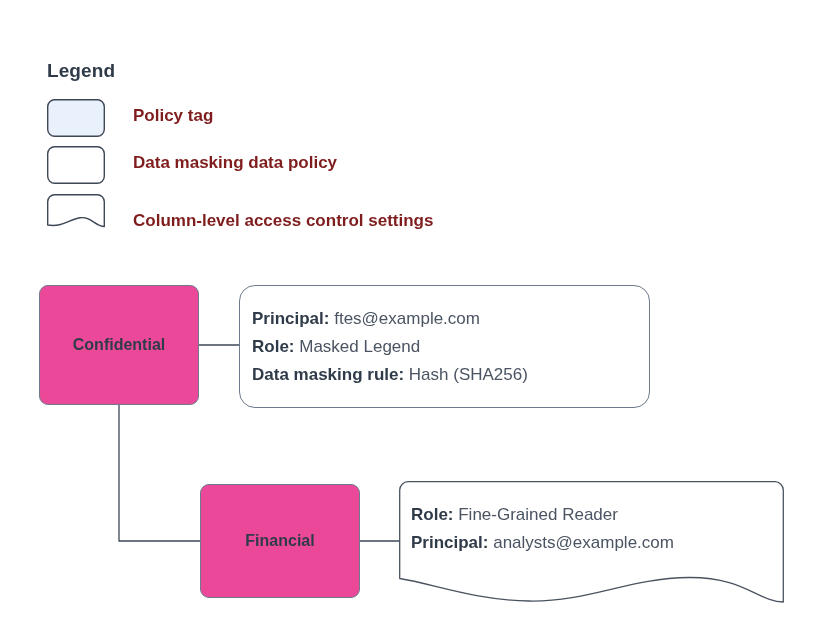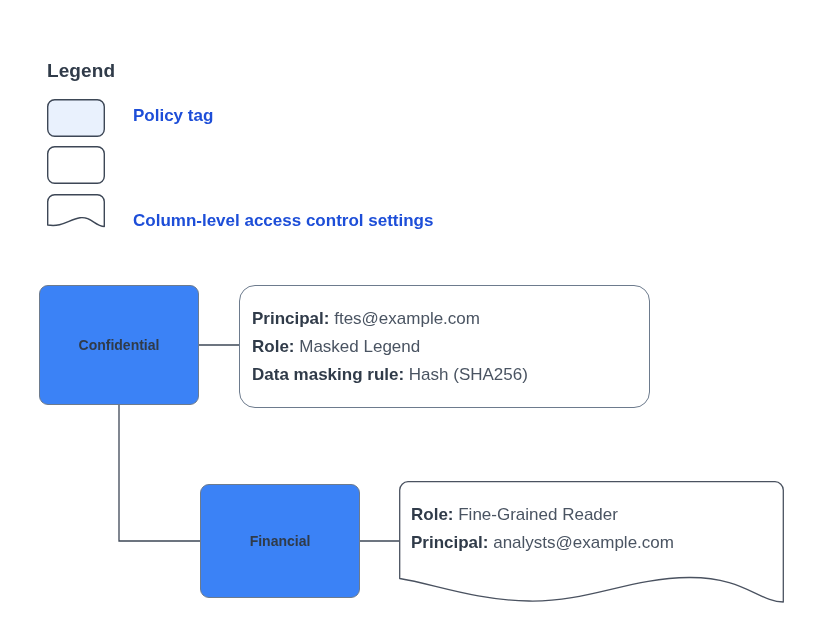--- a/index.html
+++ b/index.html
@@ -26,21 +26,21 @@
     left: 47px;
     top: 60px;
     font-size: 19px;
     font-weight: bold;
     letter-spacing: 0.1px;
     color: #303b49;
   }
   .legend-row-label {
     font-size: 17px;
     font-weight: bold;
-    color: #1d4ed8;
+    color: #7f1d1d;
     left: 133px;
     white-space: nowrap;
   }
   #legend-label-0 { top: 106px; }
   #legend-label-1 { top: 153px; }
   #legend-label-2 { top: 211px; }
 
   .swatch {
     left: 47px;
     width: 58px;
@@ -48,26 +48,26 @@
   }
   #legend-swatch-0 { top: 99px; }
   #legend-swatch-1 { top: 146px; }
   #legend-swatch-2 { top: 194px; }
   .swatch svg { display: block; width: 58px; height: 40px; overflow: visible; }
 
   
   .node {
     border-radius: 9px;
     border: 1.4px solid #6d7b8d;
-    background: #3b82f6;
+    background: #ec4899;
     box-sizing: border-box;
     display: flex;
     align-items: center;
     justify-content: center;
-    font-size: 14px;
+    font-size: 16px;
     font-weight: bold;
     color: #303b49;
   }
   #node-confidential {
     left: 39px;
     top: 285px;
     width: 160px;
     height: 120px;
   }
   #node-financial {
@@ -152,20 +152,21 @@
       <rect x="0.7" y="0.7" width="56.6" height="36.6" rx="7" ry="7" fill="#e9f1fd" stroke="#3d4756" stroke-width="1.4"></rect>
     </svg>
   </div>
   <div class="abs legend-row-label" id="legend-label-0">Policy tag</div>
 
   <div class="abs swatch" id="legend-swatch-1">
     <svg viewBox="0 0 58 40" xmlns="http://www.w3.org/2000/svg">
       <rect x="0.7" y="0.7" width="56.6" height="36.6" rx="7" ry="7" fill="#ffffff" stroke="#3d4756" stroke-width="1.4"></rect>
     </svg>
   </div>
+  <div class="abs legend-row-label" id="legend-label-1">Data masking data policy</div>
 
   <div class="abs swatch" id="legend-swatch-2">
     <svg viewBox="0 0 58 40" xmlns="http://www.w3.org/2000/svg">
       <path d="M 7.7 0.7 L 50.3 0.7 A 7 7 0 0 1 57.3 7.7 L 57.3 32.5
                C 48 32.5 44 22 33 23.8
                C 22 25.6 15 33.5 0.7 31.0
                L 0.7 7.7 A 7 7 0 0 1 7.7 0.7 Z" fill="#ffffff" stroke="#3d4756" stroke-width="1.4" stroke-linejoin="round"></path>
     </svg>
   </div>
   <div class="abs legend-row-label" id="legend-label-2">Column-level access control settings</div>

